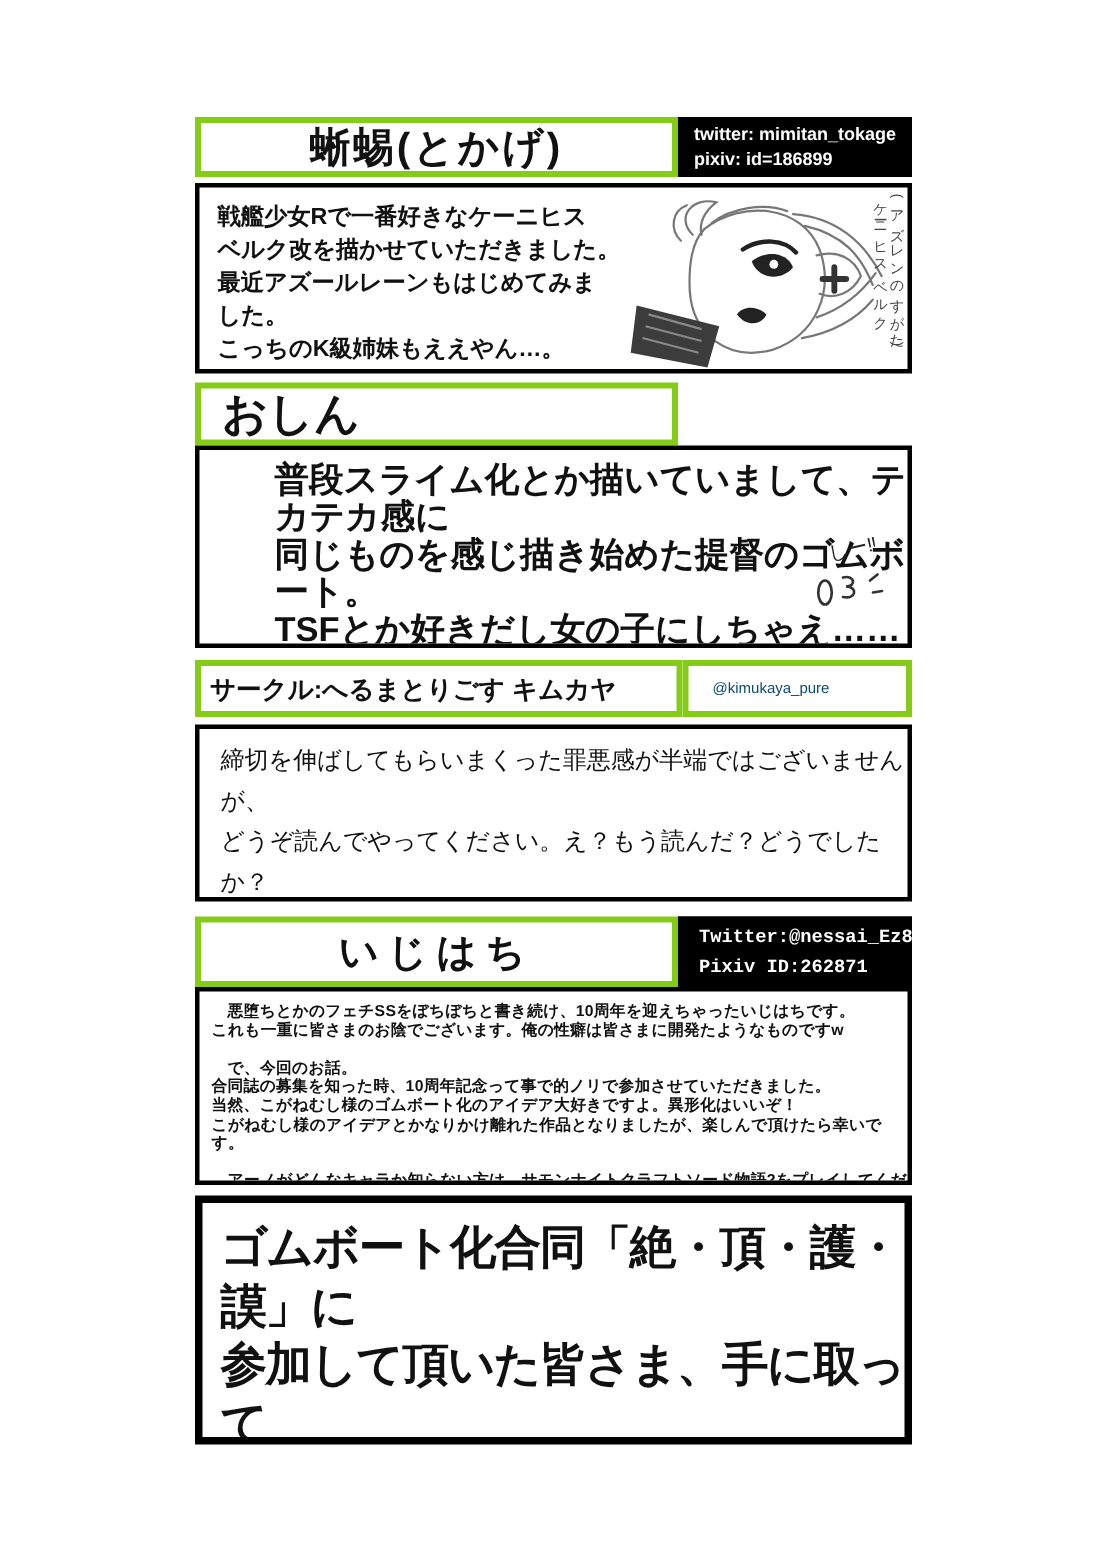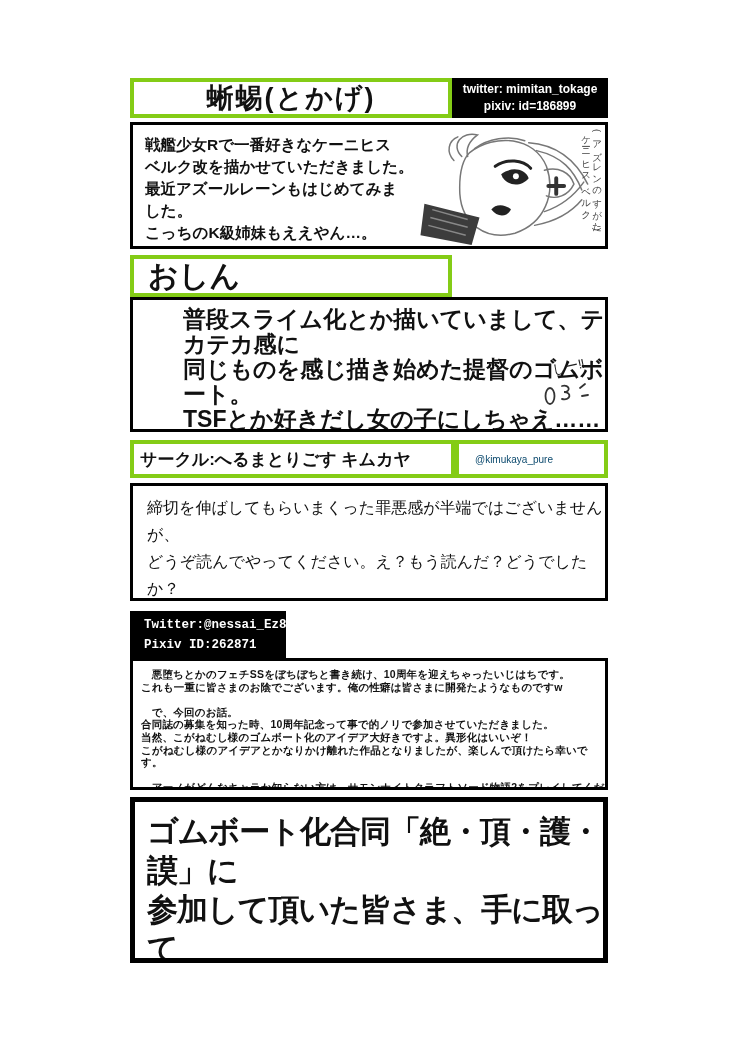--- a/index.html
+++ b/index.html
@@ -12,21 +12,21 @@
   .hdr{display:flex;}
   .hcell{box-sizing:border-box;border:4px solid #84cc16;background:#fff;display:flex;align-items:center;}
   .hcell.dark{background:#000;color:#fff;border-color:#000;}
   .name-cell{width:322px;}
   .info-cell{width:156px;}
 
   
   .bodybox{border:3px solid #000;background:#fff;box-sizing:border-box;position:absolute;left:130px;width:478px;overflow:hidden;}
 
   .tokage-name{justify-content:center;font-size:27px;font-weight:700;letter-spacing:2px;}
-  .tokage-contact{justify-content:center;text-align:center;font-size:12px;font-weight:700;line-height:1.45;}
+  .tokage-contact{justify-content:center;text-align:left;font-size:12px;font-weight:700;line-height:1.45;}
   .tokage-comment{font-size:15.5px;font-weight:700;line-height:22px;padding:9px 0 0 12px;}
 
   .oshin-name{font-size:30px;font-weight:700;padding-left:14px;}
   .oshin-contact{font-size:14px;line-height:1.35;padding-left:10px;font-weight:400;}
   .oshin-comment{font-size:23px;font-weight:700;line-height:25px;padding:7px 0 0 12px;margin-left:38px;}
 
   .kimu-name{font-size:17px;font-weight:700;padding-left:6px;}
   .kimu-contact{font-size:10px;font-weight:400;padding-left:16px;background:#fff;color:#0c4a6e;}
   .kimu-comment{font-size:16px;font-weight:400;line-height:27px;padding:8px 0 0 14px;}
 
@@ -113,20 +113,21 @@
     <div class="hcell kimu-contact" style="width:153px;">@kimukaya_pure</div>
   </div>
   <div class="bodybox" style="top:483px;height:118px;">
     <div class="kimu-comment ml">締切を伸ばしてもらいまくった罪悪感が半端ではございませんが、
 どうぞ読んでやってください。え？もう読んだ？どうでしたか？
 あんまりエロくかけてないかもだけど、楽しんでいただけたら幸い
 です。</div>
   </div>
 
   <div class="abs hdr" style="top:611px;height:47px;">
+    <div class="hcell name-cell iji-name">いじはち</div>
     <div class="hcell info-cell dark iji-contact ml">Twitter:@nessai_Ez8
 Pixiv ID:262871</div>
   </div>
   <div class="bodybox" style="top:658px;height:132px;">
     <div class="iji-comment ml">　悪堕ちとかのフェチSSをぼちぼちと書き続け、10周年を迎えちゃったいじはちです。
 これも一重に皆さまのお陰でございます。俺の性癖は皆さまに開発たようなものですw
 
 　で、今回のお話。
 合同誌の募集を知った時、10周年記念って事で的ノリで参加させていただきました。
 当然、こがねむし様のゴムボート化のアイデア大好きですよ。異形化はいいぞ！

